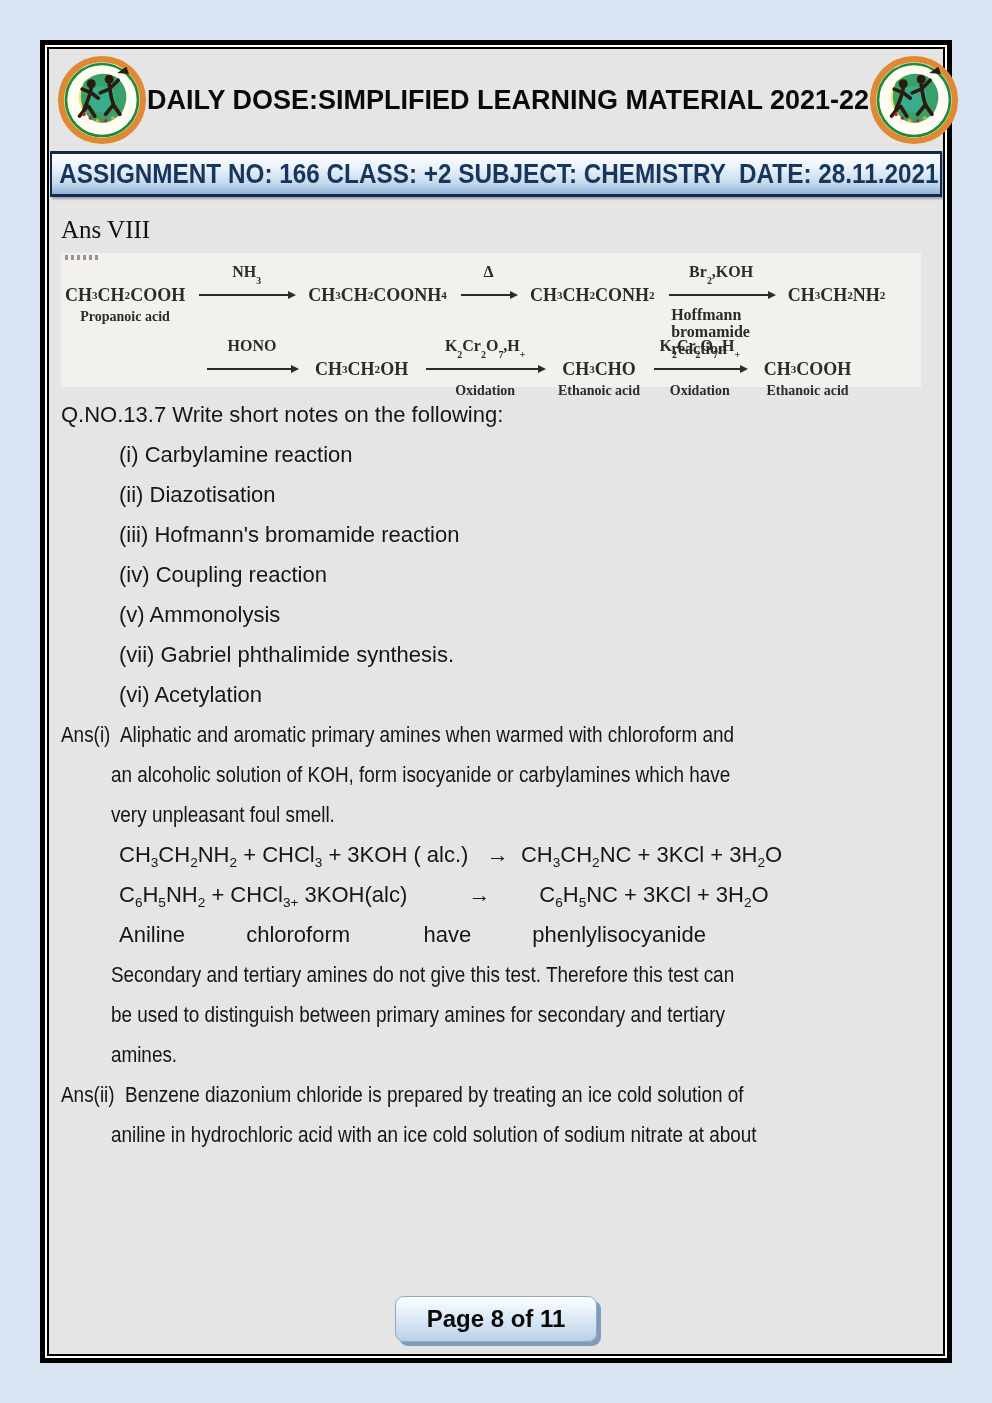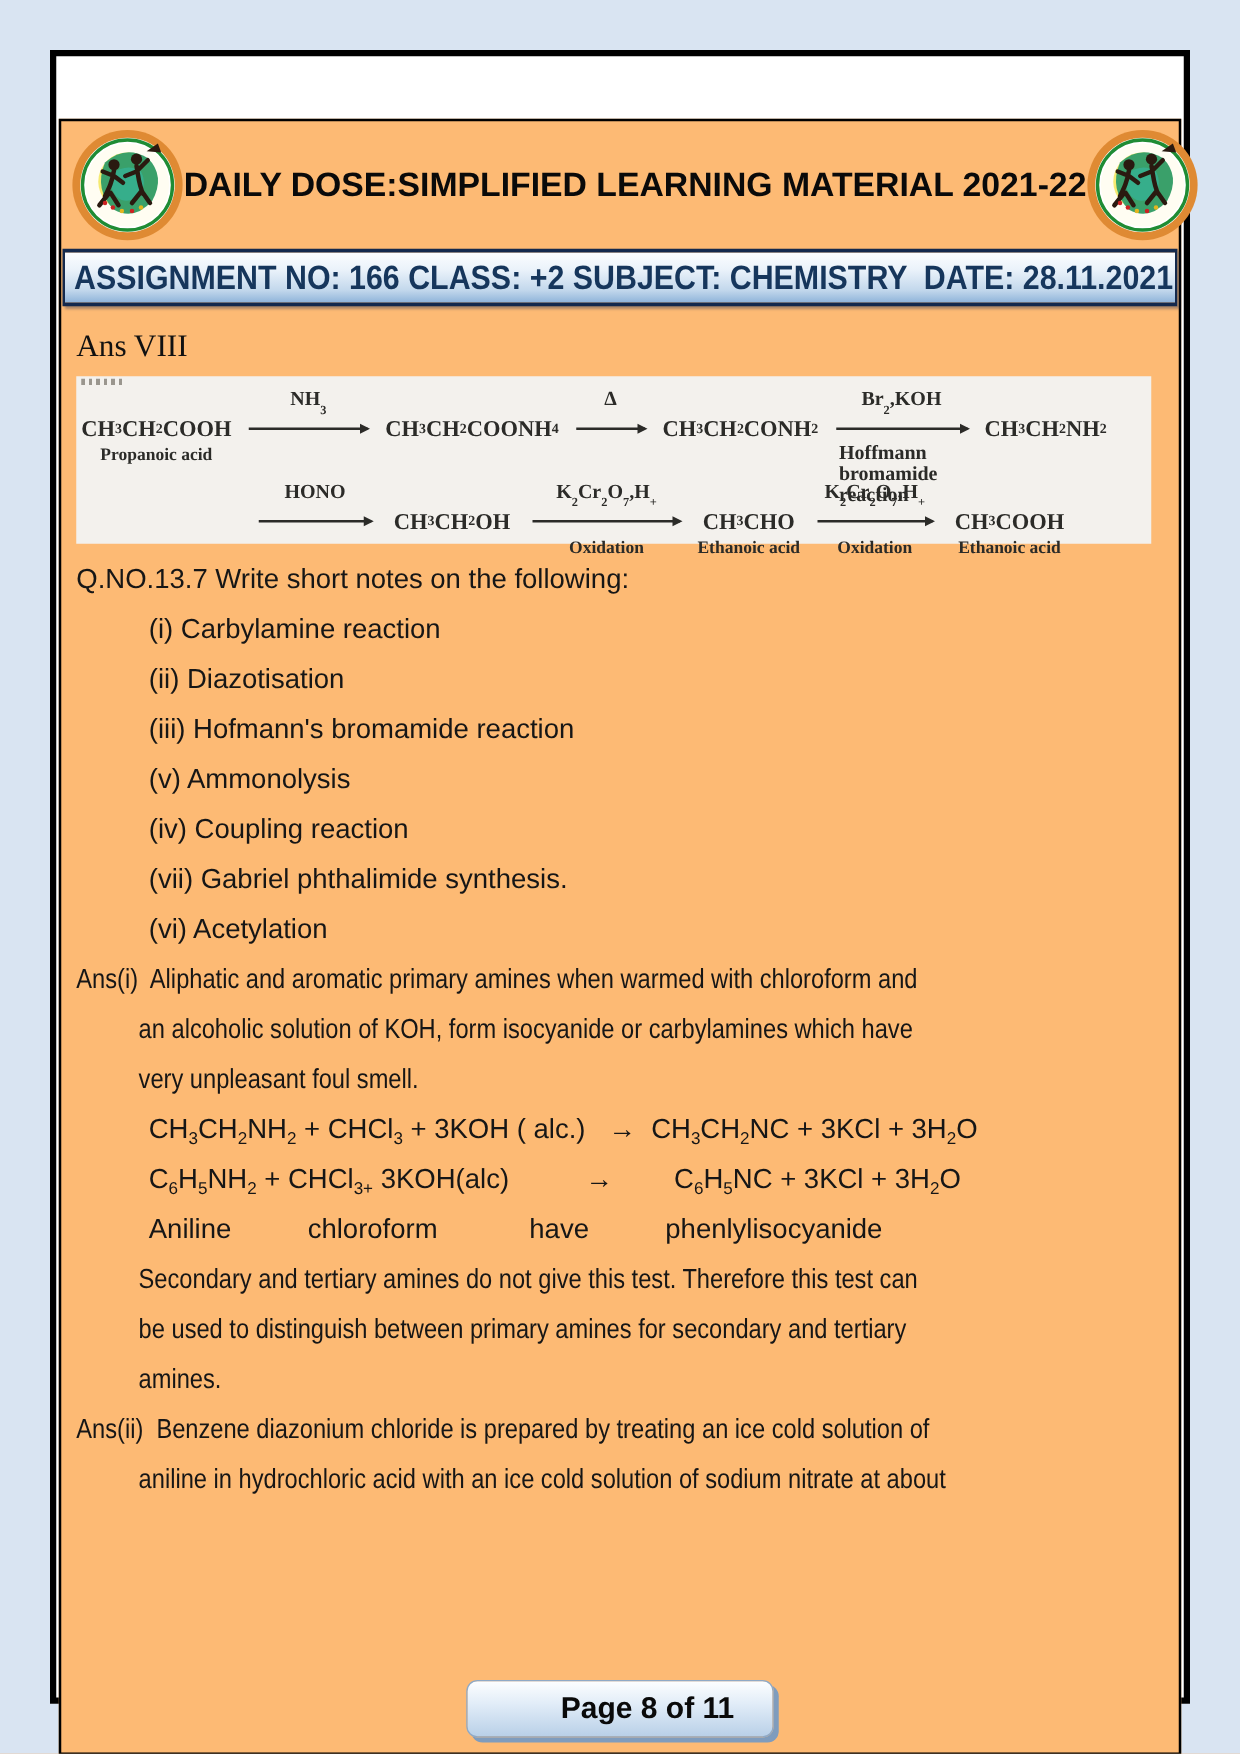--- a/index.html
+++ b/index.html
@@ -7,22 +7,22 @@
     width:992px;height:1403px;position:relative;
     background:#d9e4f2;
     font-family:"Liberation Sans",sans-serif;
     color:#141414;overflow:hidden;
   }
   .frame{
     position:absolute;left:40px;top:40px;width:912px;height:1323px;
     box-sizing:border-box;border:5px solid #000;background:#fff;padding:2px;
   }
   .frame-inner{
-    box-sizing:border-box;border:2px solid #000;background:#fdba74;
-    width:100%;height:100%;position:relative;margin-top:48px;
+    box-sizing:border-box;border:2px solid #000;background:#e5e5e5;
+    width:100%;height:100%;position:relative;
   }
   
   .header{display:flex;align-items:center;padding:5px 8px 3px 8px;height:92px;}
   .logo{width:90px;height:90px;flex:0 0 auto;}
   .title{
     flex:1;text-align:center;font-weight:bold;font-size:27px;color:#0a0a0a;
     letter-spacing:0px;white-space:nowrap;
   }
   
   .banner{
@@ -74,21 +74,21 @@
   .ln{font-size:22px;line-height:40px;height:40px;white-space:pre;color:#161616;}
   .indent{padding-left:58px;}
   .cond{transform:scaleX(0.86);transform-origin:0 50%;}
   
   .page-btn{
     position:absolute;left:50%;transform:translateX(-50%);bottom:12px;
     width:200px;height:44px;border-radius:9px;
     background:linear-gradient(#fdfeff 0%,#e2edf8 40%,#b9d0e8 100%);
     border:1px solid #8fa9c6;
     box-shadow:4px 4px 0 #7f9cbd;
-    display:flex;align-items:center;justify-content:center;padding-left:44px;
+    display:flex;align-items:center;justify-content:center;
   }
   .page-btn-text{font-size:24px;font-weight:bold;color:#0a0a0a;}
 </style>
 </head>
 <body>
 
 <div class="frame">
   <div class="frame-inner">
 
     <div class="header">
@@ -223,22 +223,22 @@
             <div class="rx-bot">Ethanoic acid</div>
           </div>
         </div>
       </div>
 
       <div class="lines">
         <div class="ln">Q.NO.13.7 Write short notes on the following:</div>
         <div class="ln indent">(i) Carbylamine reaction</div>
         <div class="ln indent">(ii) Diazotisation</div>
         <div class="ln indent">(iii) Hofmann's bromamide reaction</div>
+        <div class="ln indent">(iv) Coupling reaction</div>
         <div class="ln indent">(v) Ammonolysis</div>
-        <div class="ln indent">(iv) Coupling reaction</div>
         <div class="ln indent">(vii) Gabriel phthalimide synthesis.</div>
         <div class="ln indent">(vi) Acetylation</div>
       </div>
 
       <div class="lines" style="margin-top:0;">
         <div class="ln cond">Ans(i)  Aliphatic and aromatic primary amines when warmed with chloroform and</div>
         <div class="ln indent cond">an alcoholic solution of KOH, form isocyanide or carbylamines which have</div>
         <div class="ln indent cond">very unpleasant foul smell.</div>
         <div class="ln indent">CH<sub>3</sub>CH<sub>2</sub>NH<sub>2</sub> + CHCl<sub>3</sub> + 3KOH ( alc.)   →  CH<sub>3</sub>CH<sub>2</sub>NC + 3KCl + 3H<sub>2</sub>O</div>
         <div class="ln indent">C<sub>6</sub>H<sub>5</sub>NH<sub>2</sub> + CHCl<sub>3+</sub> 3KOH(alc)          →        C<sub>6</sub>H<sub>5</sub>NC + 3KCl + 3H<sub>2</sub>O</div>

